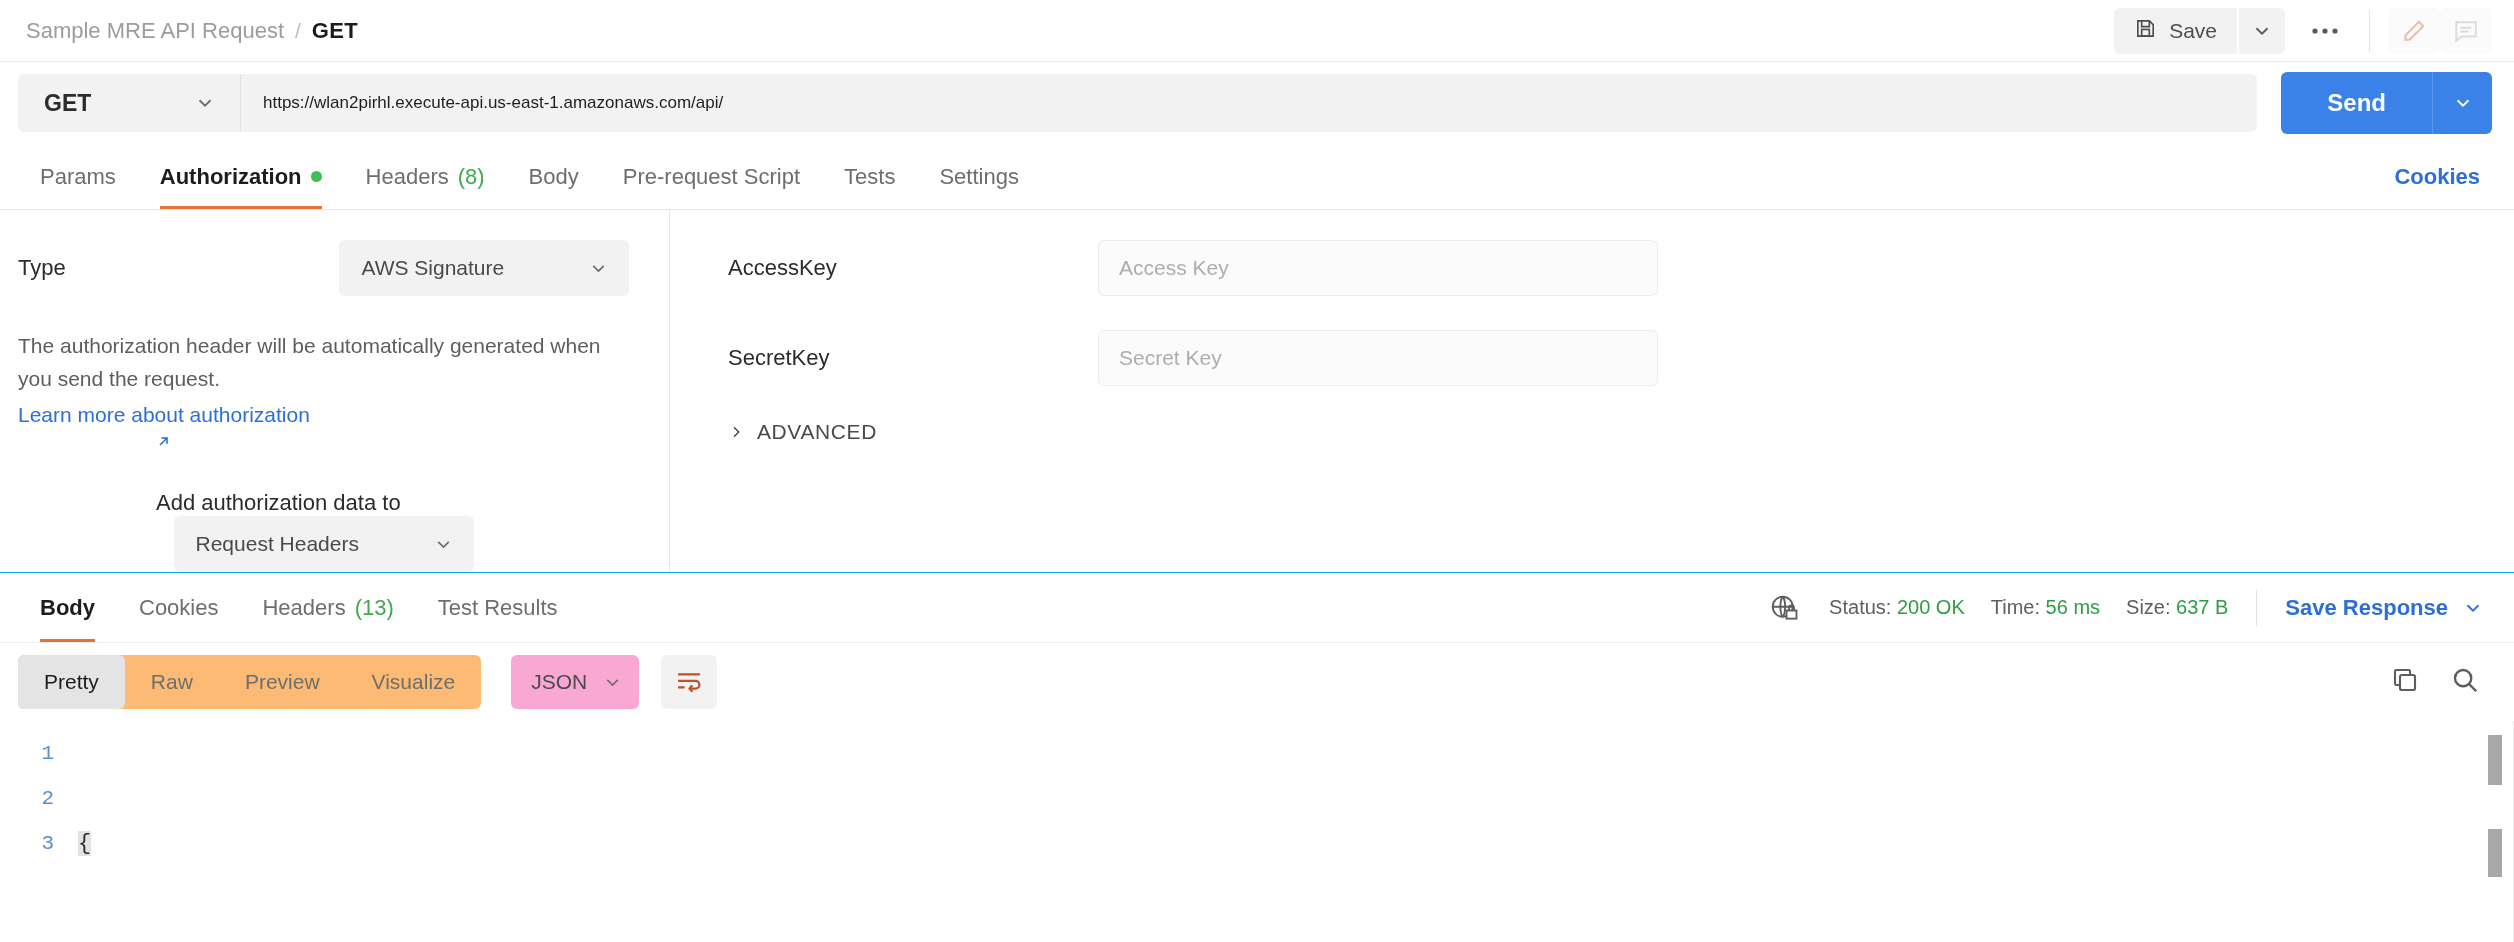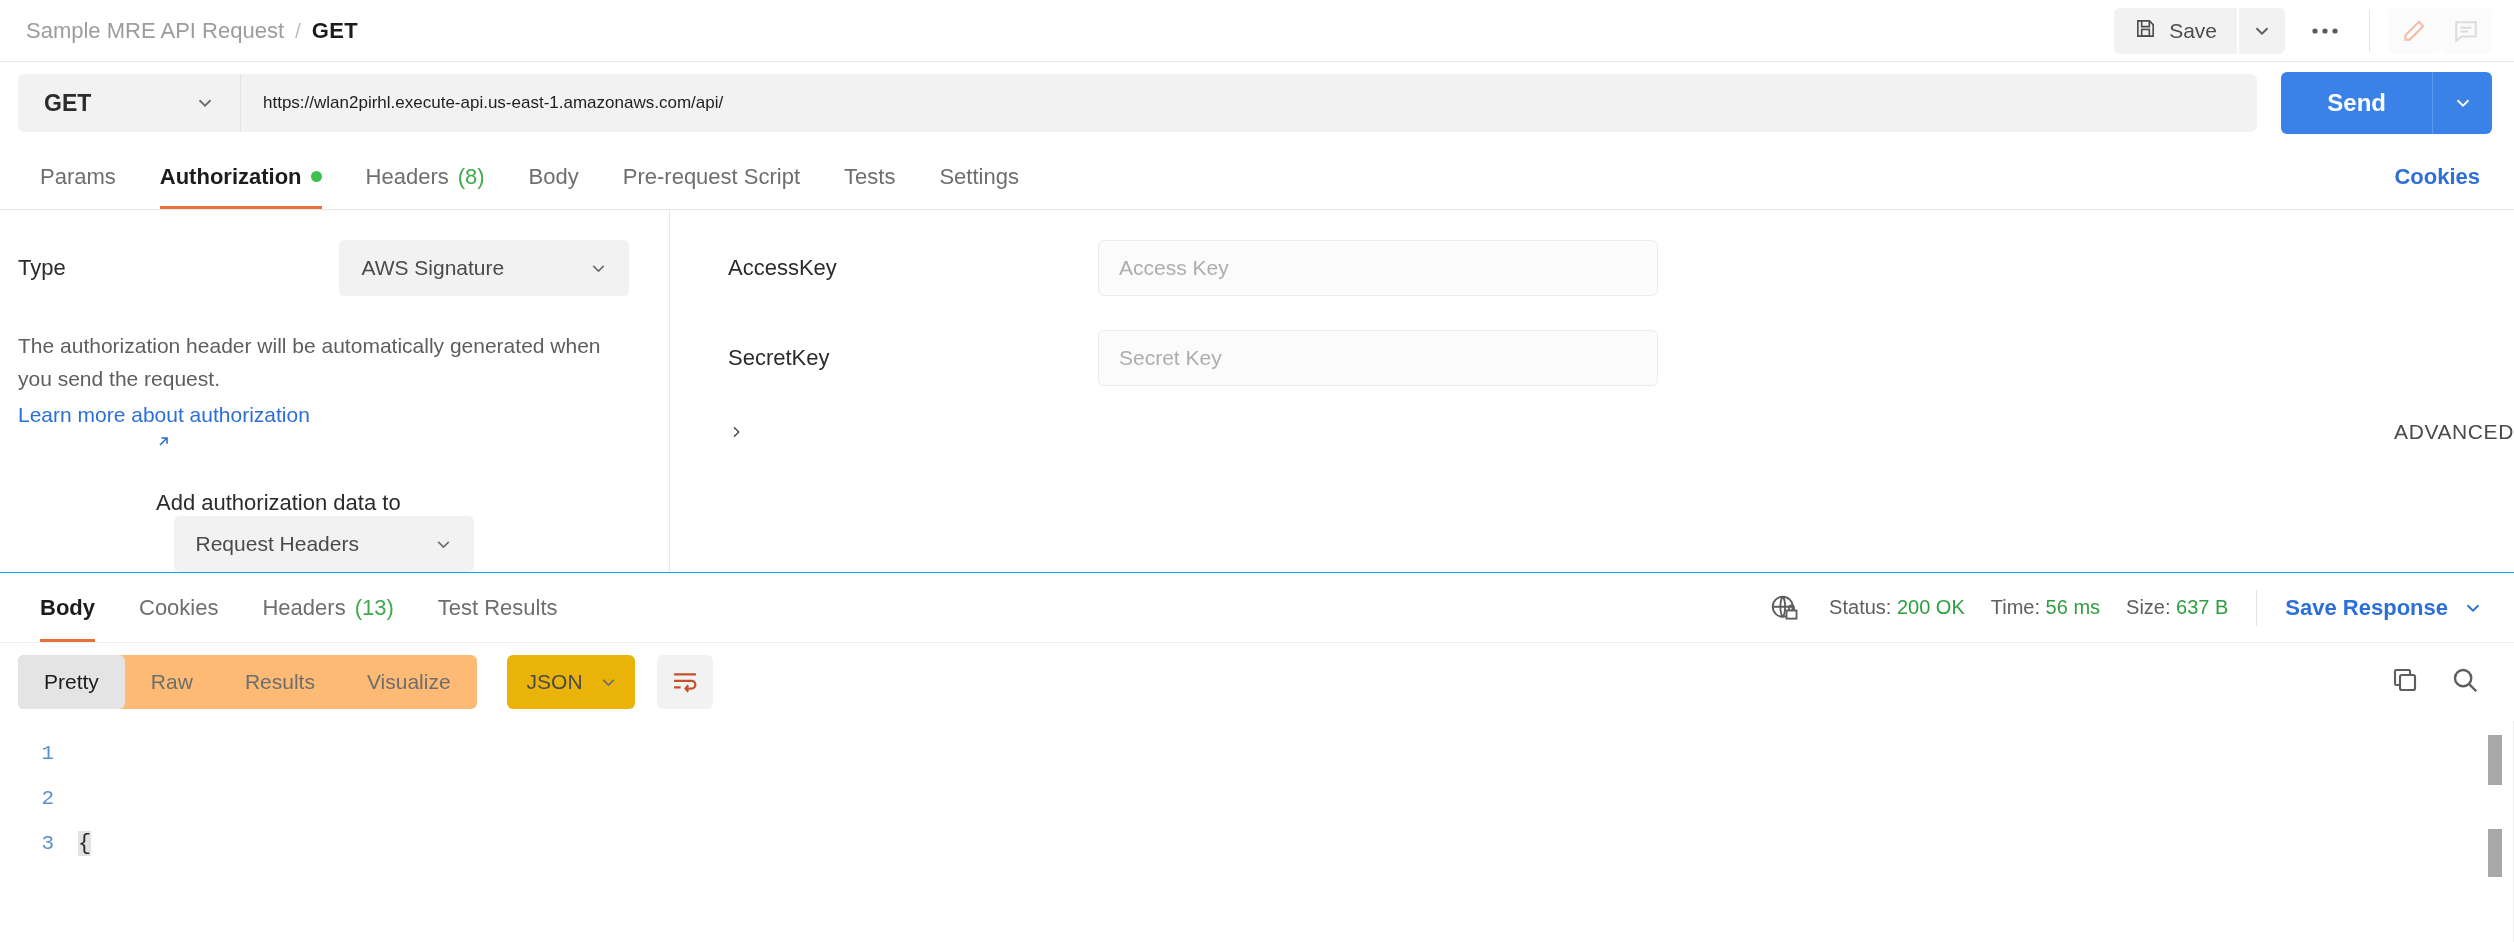--- a/index.html
+++ b/index.html
@@ -128,21 +128,21 @@
   .field-row { display: flex; align-items: center; margin-bottom: 34px; }
   .field-label { font-size: 22px; color: #2b2b2b; width: 370px; }
   .field-input {
     width: 560px; height: 56px; background: #fbfbfb; border: 1px solid #ececec;
     border-radius: 6px; padding: 0 20px; font-size: 21px; color: #2b2b2b;
     font-family: "Liberation Sans", sans-serif; outline: none;
   }
   .field-input::placeholder { color: #adadad; }
   .advanced {
     display: flex; align-items: center; gap: 13px; margin-top: 12px;
-    font-size: 21px; color: #4a4a4a; letter-spacing: .6px; cursor: pointer; justify-content: space-between;
+    font-size: 21px; color: #4a4a4a; letter-spacing: .6px; cursor: pointer;
   }
 
   
   .resp-tabs {
     height: 70px; flex: 0 0 70px; display: flex; align-items: stretch;
     padding: 0 22px 0 18px; border-bottom: 1px solid #eeeeee;
   }
   .resp-meta { margin-left: auto; display: flex; align-items: center; gap: 0; }
   .meta-item { font-size: 20px; color: #5e5e5e; margin-left: 26px; }
   .meta-item .val { color: #2f9e41; }
@@ -159,21 +159,21 @@
   }
   .segmented {
     display: flex; align-items: center; background: #fdba74; border-radius: 6px; height: 54px;
   }
   .seg {
     padding: 0 26px; height: 54px; display: flex; align-items: center;
     font-size: 21px; color: #6e6e6e; border-radius: 6px; cursor: pointer;
   }
   .seg.active { background: #e4e4e4; color: #1c1c1c; }
   .format-select {
-    margin-left: 30px; width: 128px; height: 54px; background: #eab308; border-radius: 6px;
+    margin-left: 30px; width: 128px; height: 54px; background: #f9a8d4; border-radius: 6px;
     display: flex; align-items: center; justify-content: space-between;
     padding: 0 16px 0 20px; font-size: 21px; color: #4a4a4a; cursor: pointer;
   }
   .wrap-btn {
     margin-left: 22px; width: 56px; height: 54px; background: #f2f2f2; border-radius: 6px;
     display: flex; align-items: center; justify-content: center; cursor: pointer;
   }
   .toolbar-right { margin-left: auto; display: flex; align-items: center; gap: 30px; padding-right: 12px; }
 
   .code-area { flex: 1; display: flex; position: relative; overflow: hidden; padding-top: 10px; }
@@ -387,21 +387,21 @@
           <path d="M6 9l6 6 6-6"></path>
         </svg>
       </span>
     </div>
   </div>
 
   <div class="resp-toolbar">
     <div class="segmented">
       <div class="seg active">Pretty</div>
       <div class="seg">Raw</div>
-      <div class="seg">Results</div>
+      <div class="seg">Preview</div>
       <div class="seg">Visualize</div>
     </div>
 
     <div class="format-select">
       <span>JSON</span>
       <svg width="21" height="21" viewBox="0 0 24 24" fill="none" stroke="#6e6e6e" stroke-width="2">
         <path d="M6 9l6 6 6-6"></path>
       </svg>
     </div>
 

